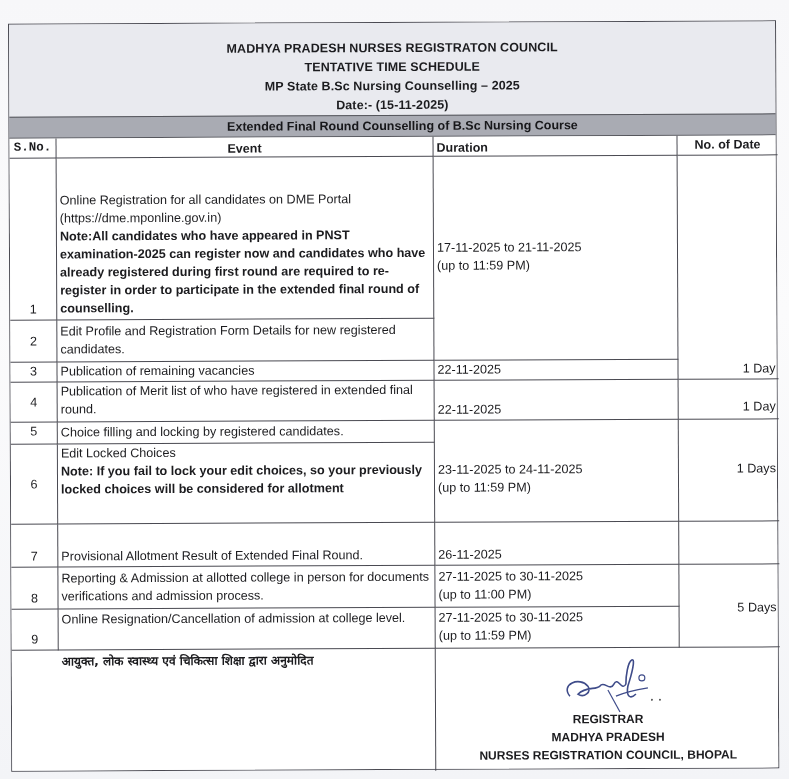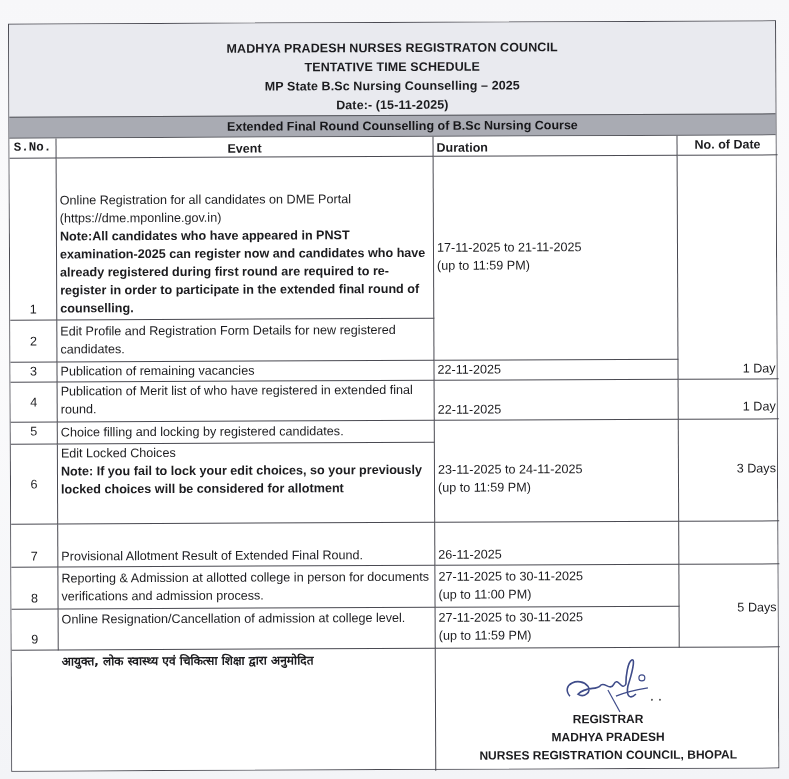--- a/index.html
+++ b/index.html
@@ -122,21 +122,21 @@
         <span>6</span>
       </div>
       <div class="cell" style="left:47px;top:306px;width:377px;height:80px;">
         <div>Edit Locked Choices</div>
         <div class="b">Note: If you fail to lock your edit choices, so your previously locked choices will be considered for allotment</div>
       </div>
       <div class="cell" style="left:424px;top:284px;width:244px;height:102px;padding-top:40px;">
         <div>23-11-2025 to 24-11-2025</div>
         <div>(up to 11:59 PM)</div>
       </div>
-      <div class="cell last right" style="left:668px;top:284px;width:100px;height:102px;padding-top:40px;">3 Days</div>
+      <div class="cell last right" style="left:668px;top:284px;width:100px;height:102px;padding-top:40px;">1 Days</div>
 
       <div class="cell sno bottom" style="left:0;top:386px;width:47px;height:43px;">
         <span>7</span>
       </div>
       <div class="cell bottom" style="left:47px;top:386px;width:377px;height:43px;">
         <span>Provisional Allotment Result of Extended Final Round.</span>
       </div>
       <div class="cell bottom" style="left:424px;top:386px;width:244px;height:43px;">
         <span>26-11-2025</span>
       </div>

